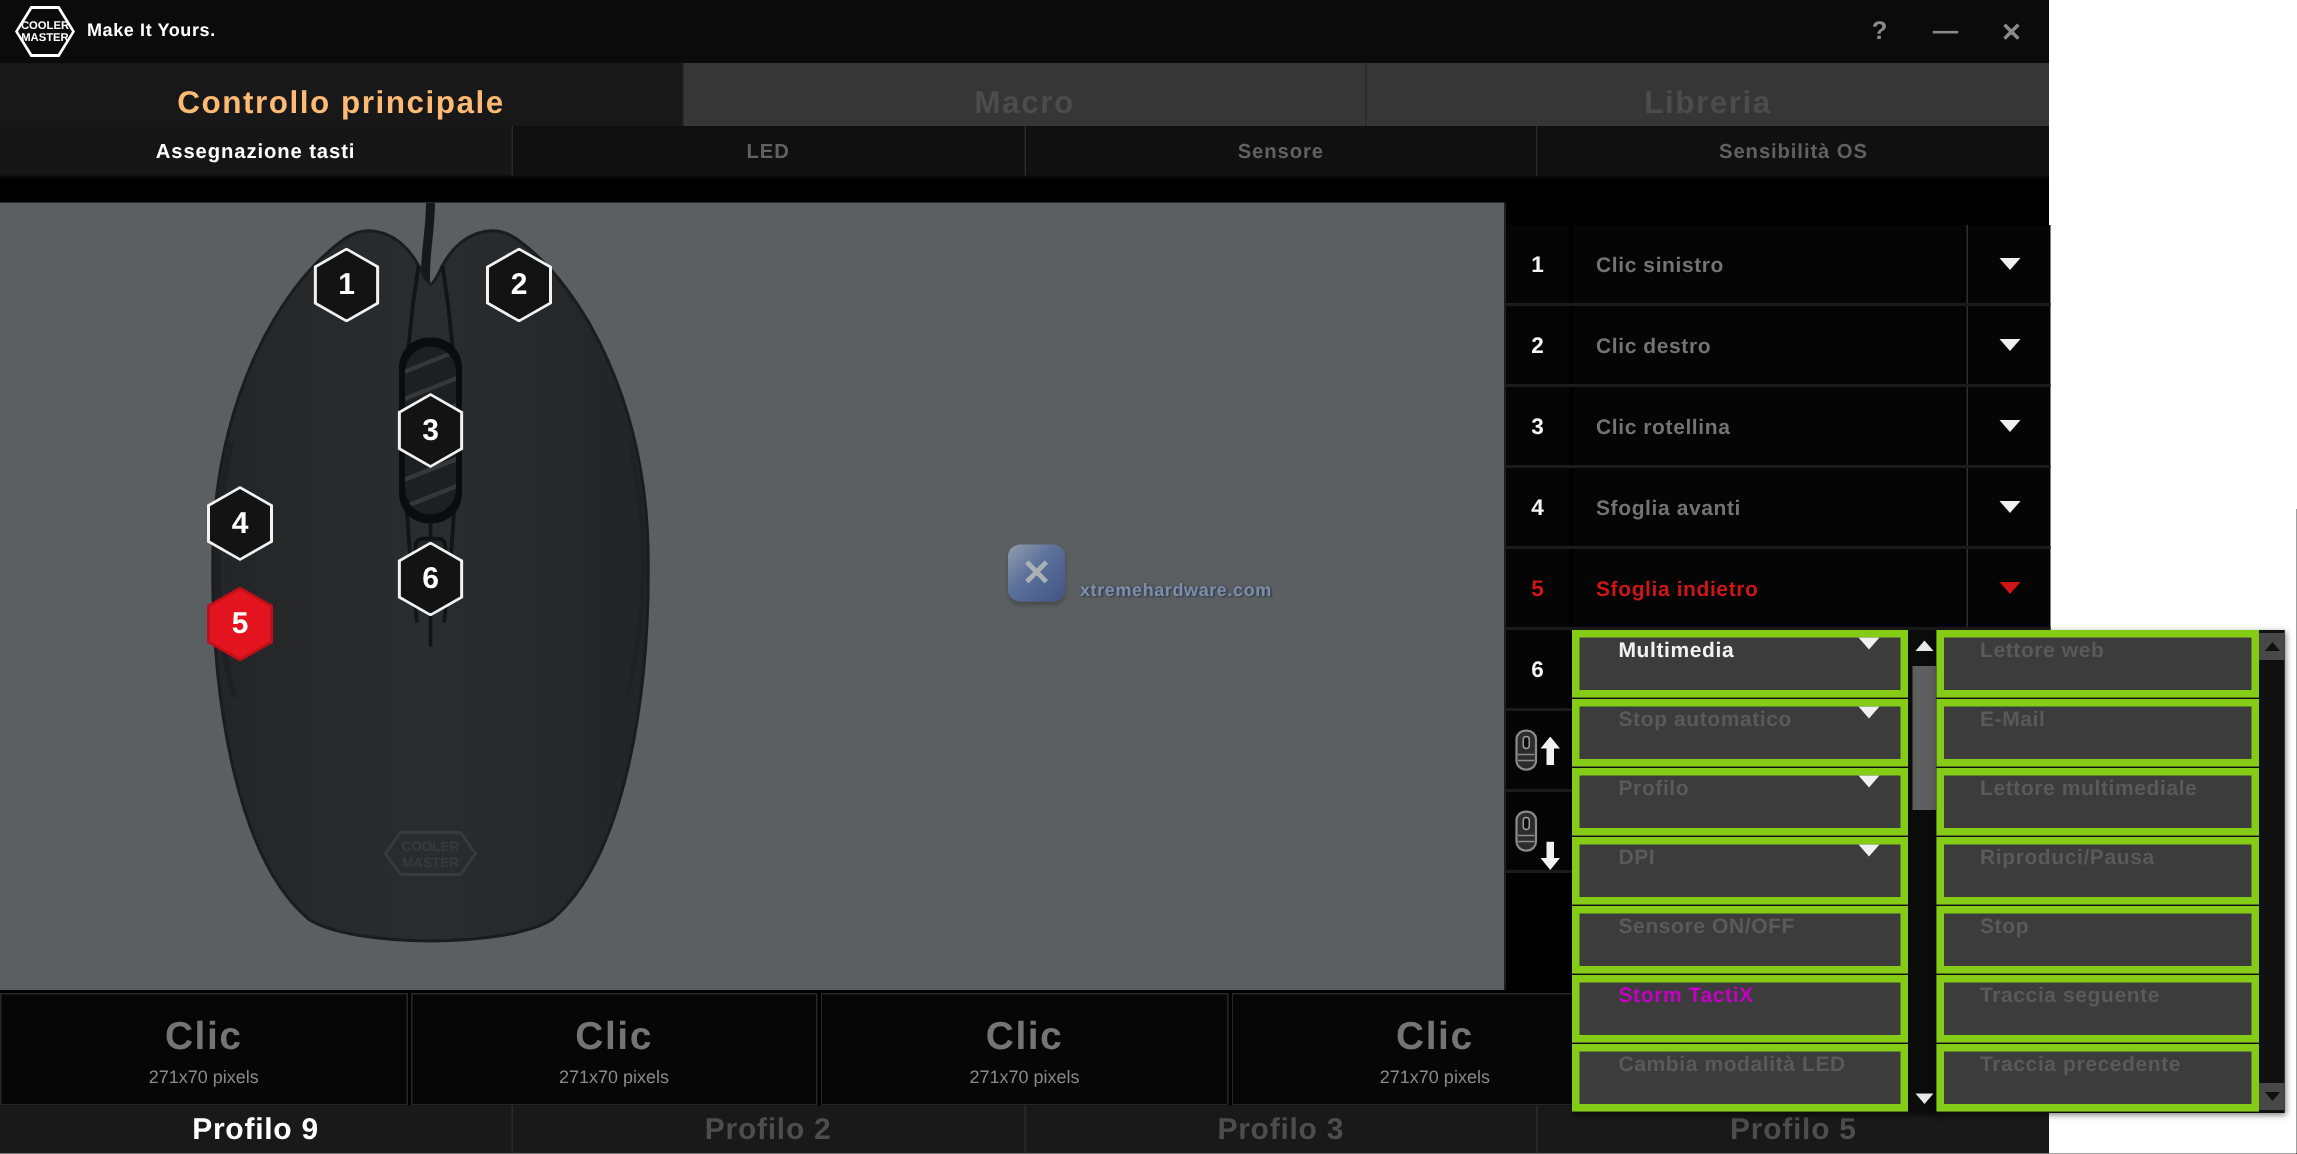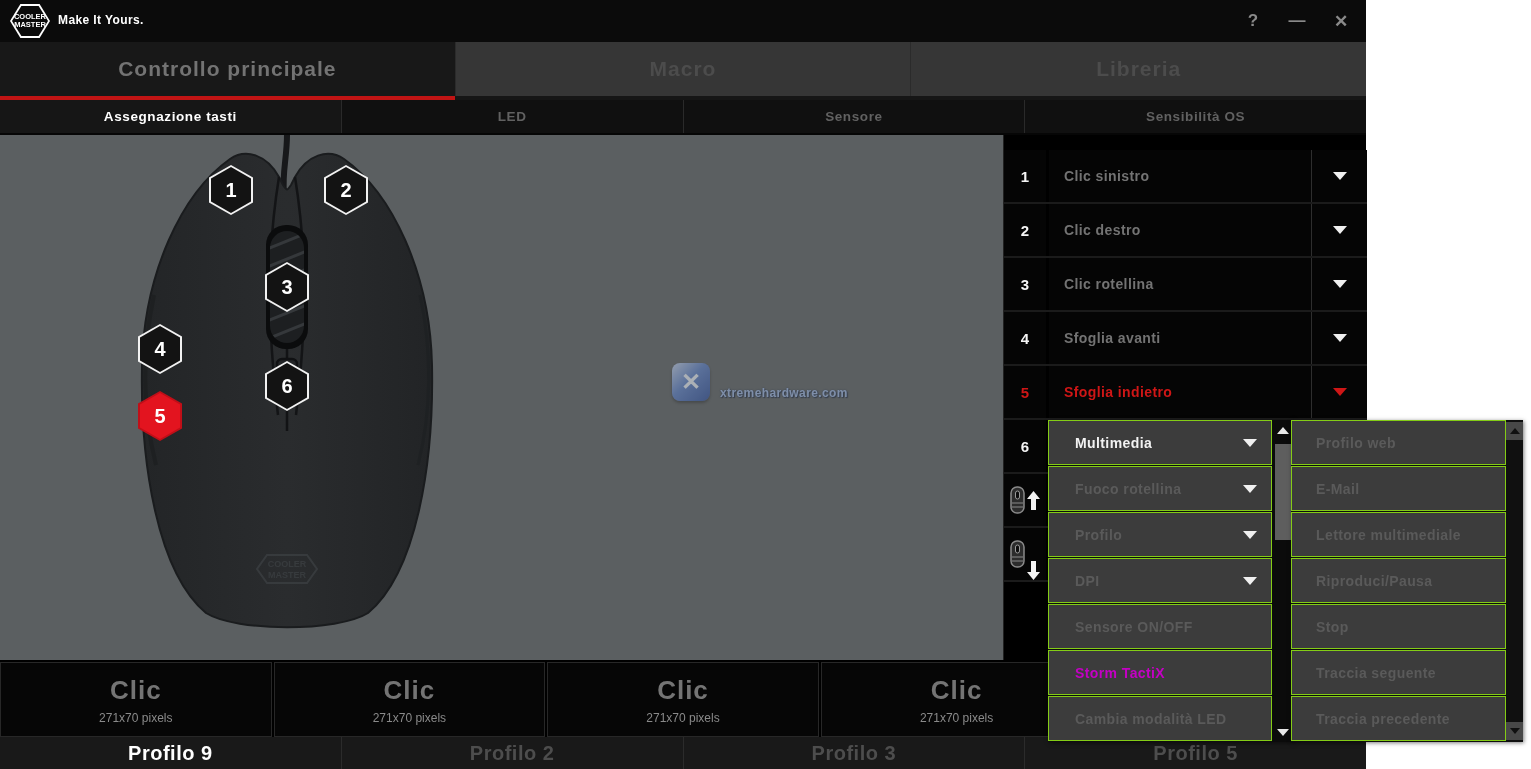--- a/index.html
+++ b/index.html
@@ -17,26 +17,26 @@
                line-height:8px; text-align:center; letter-spacing:0; }
   .tagline { position:absolute; left:58px; top:13px; color:#fff; font-size:12px; font-weight:bold; letter-spacing:.4px; }
   .win-controls { position:absolute; right:14px; top:0; height:42px; display:flex; align-items:center; gap:22px; }
   .win-btn { color:#8a8a8a; font-size:17px; font-weight:bold; width:22px; text-align:center; cursor:default; }
 
   
   .main-tabs { position:absolute; left:0; top:42px; width:1366px; height:54px; display:flex; background:#363636; }
   .main-tab { flex:1; display:flex; align-items:center; justify-content:center;
               font-size:21px; font-weight:bold; letter-spacing:1px; color:#4c4c4c; border-right:1px solid #2b2b2b; }
   .main-tab:last-child { border-right:none; }
-  .main-tab.active { background:#181818; color:#737373; }
+  .main-tab.active { background:#181818; color:#fdba74; }
   .tab-underline { position:absolute; left:0; top:96px; width:1366px; height:4px; background:#161616; }
   .tab-underline-accent { position:absolute; left:0; top:0; width:455px; height:4px; background:#c11414; }
 
   
-  .sub-tabs { position:absolute; left:0; top:100px; width:1366px; height:35px; display:flex; background:#131313; border-bottom:2px solid #060606; }
+  .sub-tabs { position:absolute; left:0; top:84px; width:1366px; height:35px; display:flex; background:#131313; border-bottom:2px solid #060606; }
   .sub-tab { flex:1; display:flex; align-items:center; justify-content:center;
              font-size:13.5px; font-weight:bold; letter-spacing:.6px; color:#616161; border-right:1px solid #2a2a2a; background:#101010; }
   .sub-tab:last-child { border-right:none; }
   .sub-tab.active { color:#ffffff; background:#161616; }
 
   
   .content { position:absolute; left:0; top:135px; width:1366px; height:525px; }
   .mouse-area { position:absolute; left:0; top:0; width:1003px; height:525px; background:#5b5f61; overflow:hidden; }
 
   
@@ -84,22 +84,22 @@
   .profile-tab { flex:1; display:flex; align-items:center; justify-content:center;
                  font-size:20px; font-weight:bold; letter-spacing:.5px; color:#4d4d4d; border-right:1px solid #2b2b2b; cursor:pointer; }
   .profile-tab:last-child { border-right:none; }
   .profile-tab.active { color:#ffffff; }
 
   
   .popup { position:absolute; top:420px; height:322px; background:#0e0e0e; display:flex; box-shadow:1px 1px 4px rgba(0,0,0,.5); }
   .popup-main { left:1048px; width:246px; }
   .popup-sub { left:1291px; width:232px; }
   .menu-items { flex:1; display:flex; flex-direction:column; }
-  .menu-item { height:45px; margin-bottom:1px; background:#3c3c3c; border:1px solid #84cc16;
-               display:flex; align-items:center; padding:0 14px 0 26px; cursor:pointer;
+  .menu-item { height:45px; margin-bottom:1px; background:#3c3c3c; border:5px solid #84cc16;
+               display:flex; align-items:flex-start; padding:0 14px 0 26px; cursor:pointer;
                font-size:14px; font-weight:bold; letter-spacing:.4px; color:#5a5a5a; }
   .menu-item:last-child { margin-bottom:0; }
   .menu-item .mi-label { flex:1; }
   .menu-item.highlighted { color:#f2f2f2; }
   .menu-item.accent { color:#c400c4; }
   .mi-tri { width:0; height:0; border-left:7px solid transparent; border-right:7px solid transparent; border-top:8px solid #f0f0f0; }
   .submenu .menu-item { padding-left:24px; }
 
   
   .sbar { position:relative; background:#0b0b0b; }
@@ -332,21 +332,21 @@
     </div>
   </div>
 
   <div class="popup popup-main">
     <div class="menu-items">
       <div class="menu-item highlighted">
         <span class="mi-label">Multimedia</span>
         <div class="mi-tri"></div>
       </div>
       <div class="menu-item">
-        <span class="mi-label">Fuoco rotellina</span>
+        <span class="mi-label">Stop automatico</span>
         <div class="mi-tri"></div>
       </div>
       <div class="menu-item">
         <span class="mi-label">Profilo</span>
         <div class="mi-tri"></div>
       </div>
       <div class="menu-item">
         <span class="mi-label">DPI</span>
         <div class="mi-tri"></div>
       </div>
@@ -367,21 +367,21 @@
       <div class="sb-thumb"></div>
       <div class="sb-btn sb-bot">
           <div class="tri-dn-w"></div>
         </div>
     </div>
   </div>
 
   <div class="popup popup-sub submenu">
     <div class="menu-items">
       <div class="menu-item">
-        <span class="mi-label">Profilo web</span>
+        <span class="mi-label">Lettore web</span>
       </div>
       <div class="menu-item">
         <span class="mi-label">E-Mail</span>
       </div>
       <div class="menu-item">
         <span class="mi-label">Lettore multimediale</span>
       </div>
       <div class="menu-item">
         <span class="mi-label">Riproduci/Pausa</span>
       </div>

